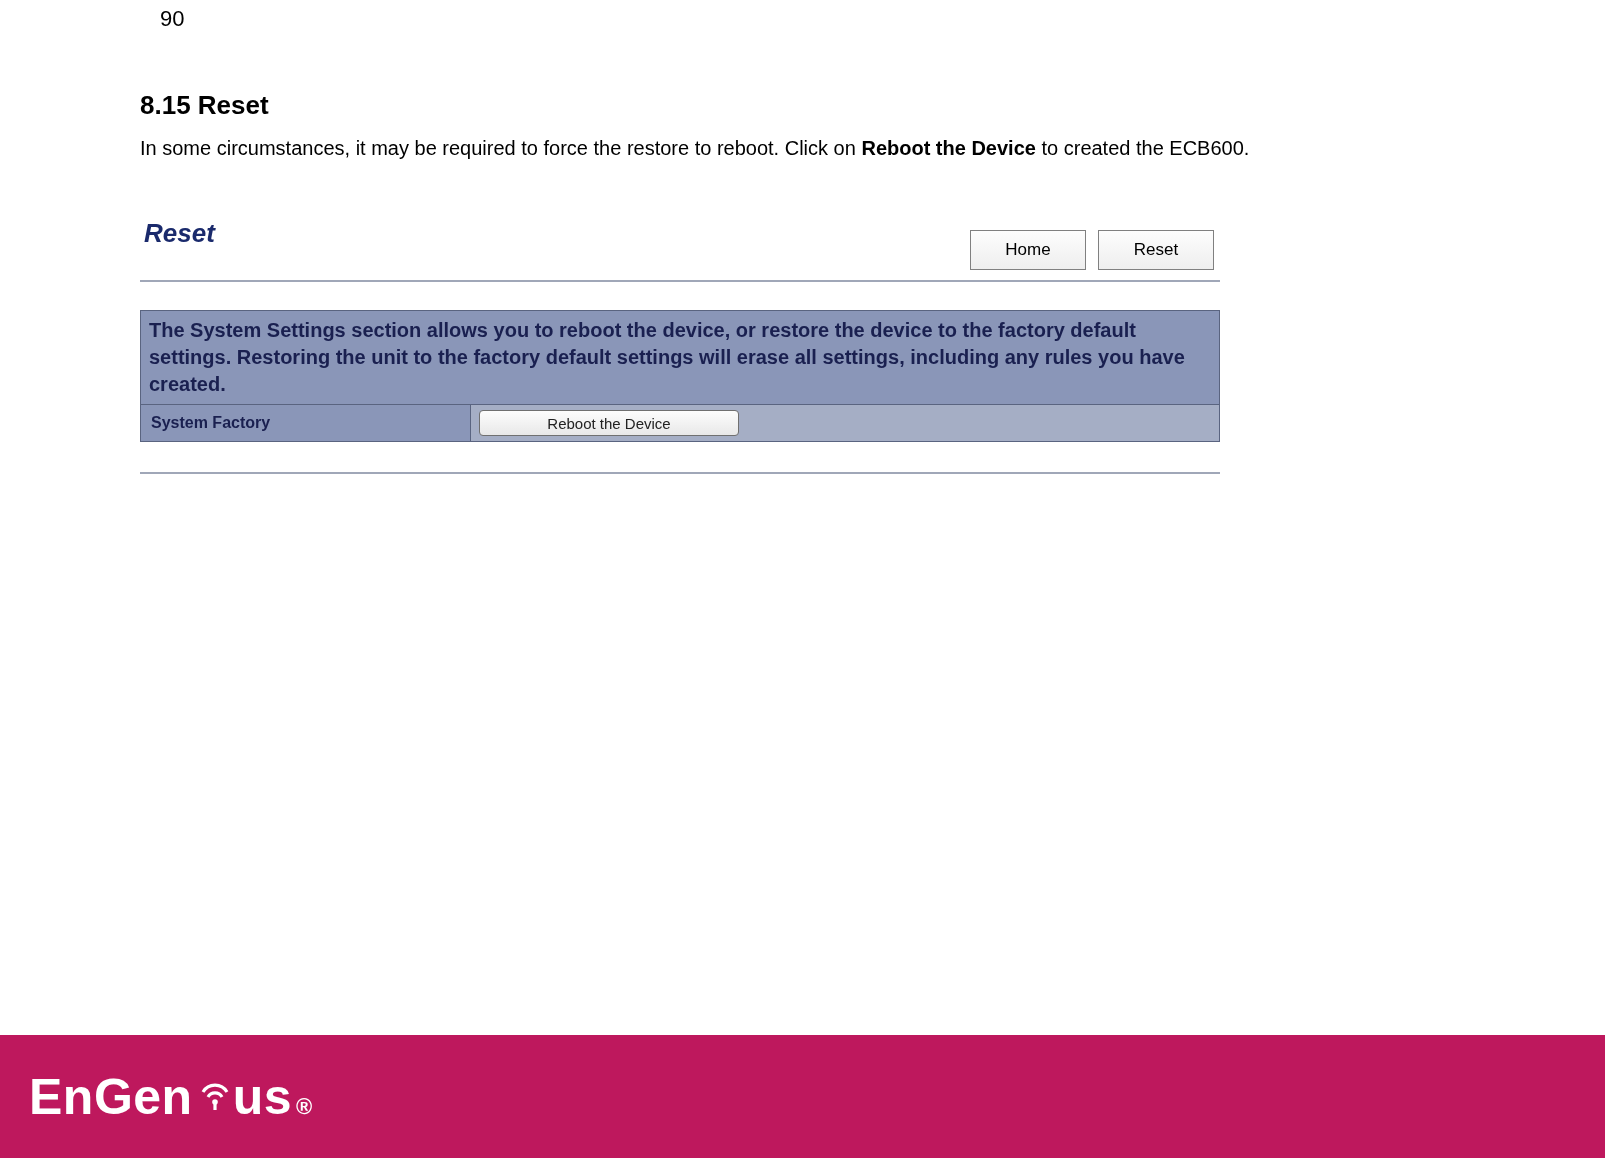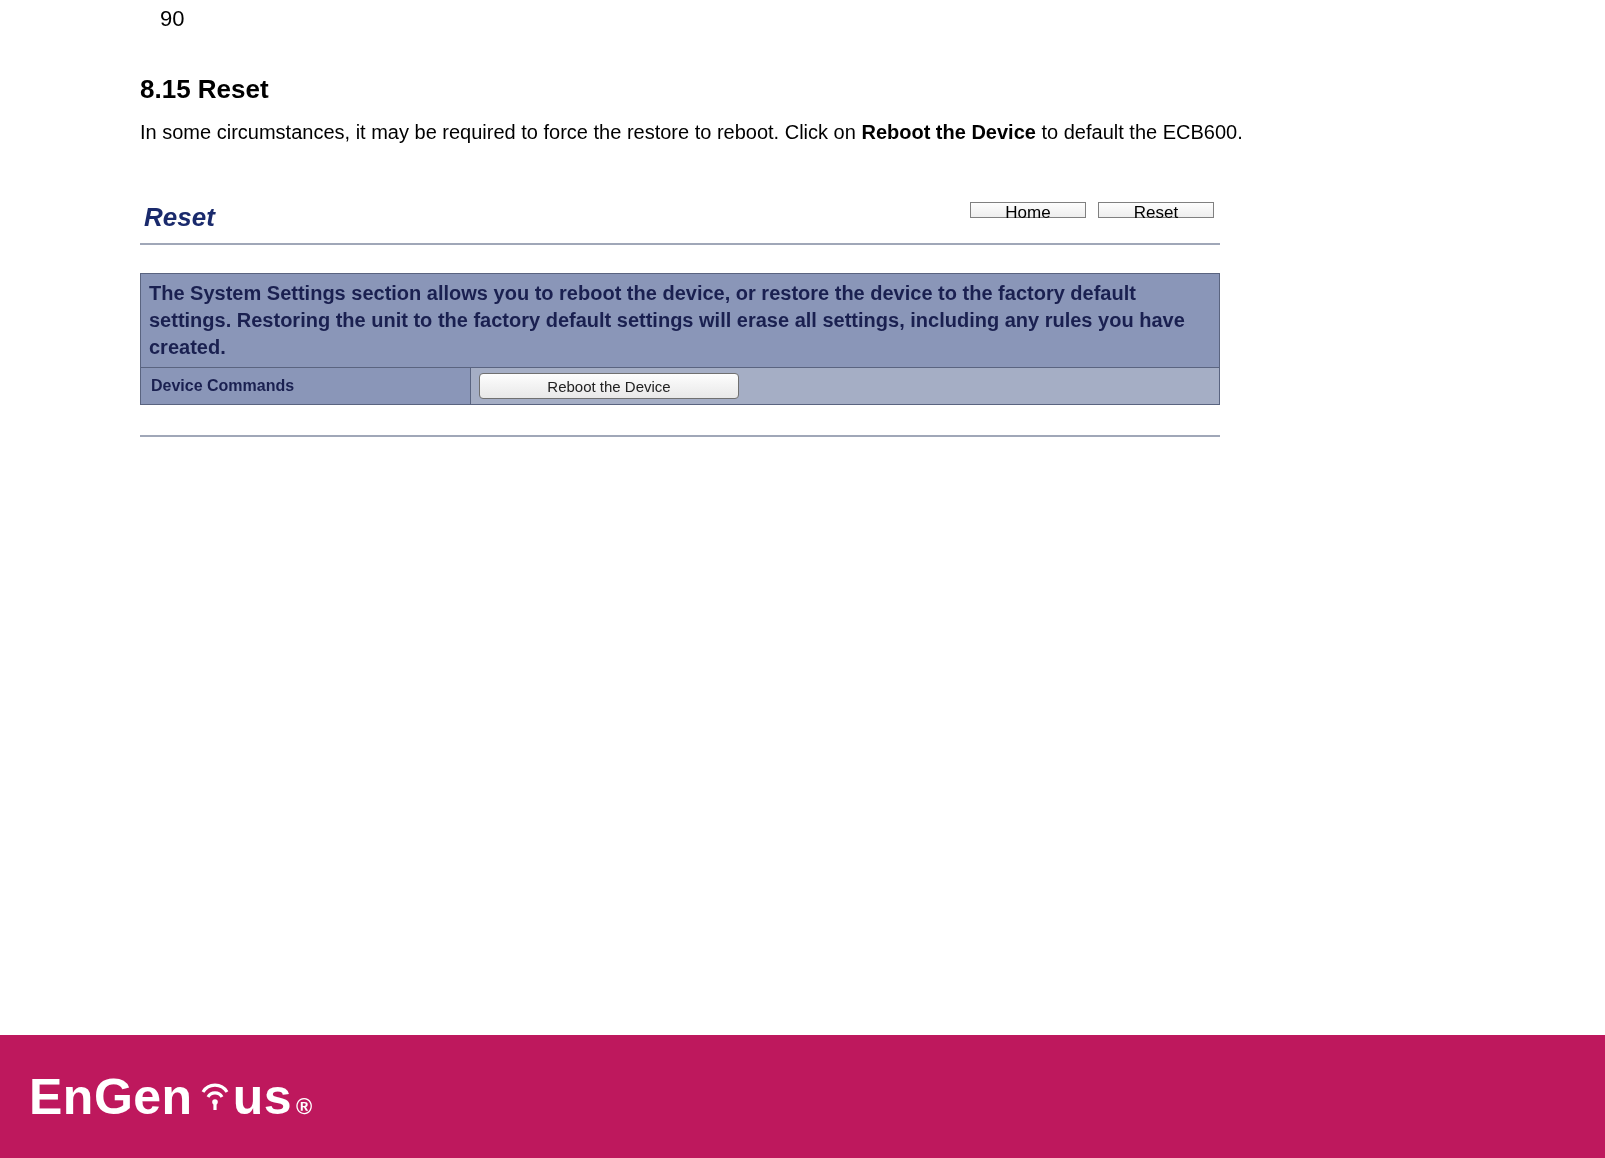--- a/index.html
+++ b/index.html
@@ -17,21 +17,21 @@
     .page-number {
       position: absolute;
       top: 6px;
       left: 140px;
       font-size: 22px;
       color: #000;
       margin-left: 20px;
     }
     .content {
       position: absolute;
-      top: 74px;
+      top: 90px;
       left: 140px;
       width: 1320px;
     }
     .section-heading {
       font-size: 26px;
       font-weight: bold;
       color: #000;
       margin-bottom: 12px;
     }
     .body-text {
@@ -59,27 +59,28 @@
       color: #1a2a6c;
       padding-left: 4px;
     }
     .nav-buttons {
       display: flex;
       gap: 12px;
       padding-right: 6px;
     }
     .nav-button {
       width: 116px;
-      height: 16px;
+      height: 40px;
       background: linear-gradient(#fdfdfd, #eeeeee);
       border: 1px solid #808080;
       font-size: 17px;
       font-family: Arial, sans-serif;
       color: #000;
       cursor: pointer;
+      margin-top: 12px;
     }
     .panel-hr {
       border: none;
       border-top: 2px solid #a0a7b8;
       margin-bottom: 28px;
     }
     .info-banner {
       background: #8a96b8;
       border: 1px solid #5a6480;
       padding: 6px 8px;
@@ -173,37 +174,37 @@
     }
   </style>
 </head>
 <body>
 
 <div class="page-number">90</div>
 
 <div class="content">
   <h2 class="section-heading">8.15 Reset</h2>
   <p class="body-text">
-    <span>In some circumstances, it may be required to force the restore to reboot. Click on </span><span class="bold">Reboot the Device</span><span> to default the ECB600.</span>
+    <span>In some circumstances, it may be required to force the restore to reboot. Click on </span><span class="bold">Reboot the Device</span><span> to created the ECB600.</span>
   </p>
 
   <div class="panel-wrap">
     <div class="panel-header-row">
       <div class="panel-title">Reset</div>
       <div class="nav-buttons">
         <button class="nav-button">Home</button>
         <button class="nav-button">Reset</button>
       </div>
     </div>
     <hr class="panel-hr">
 
     <div class="info-banner">The System Settings section allows you to reboot the device, or restore the device to the factory default settings. Restoring the unit to the factory default settings will erase all settings, including any rules you have created.</div>
 
     <div class="commands-row">
-      <div class="commands-label-cell">Device Commands</div>
+      <div class="commands-label-cell">System Factory</div>
       <div class="commands-buttons-cell">
         <div class="cmd-btn-row">
           <button class="cmd-button">Reboot the Device</button>
         </div>
       </div>
     </div>
 
     <hr class="panel-hr-bottom">
   </div>
 </div>

